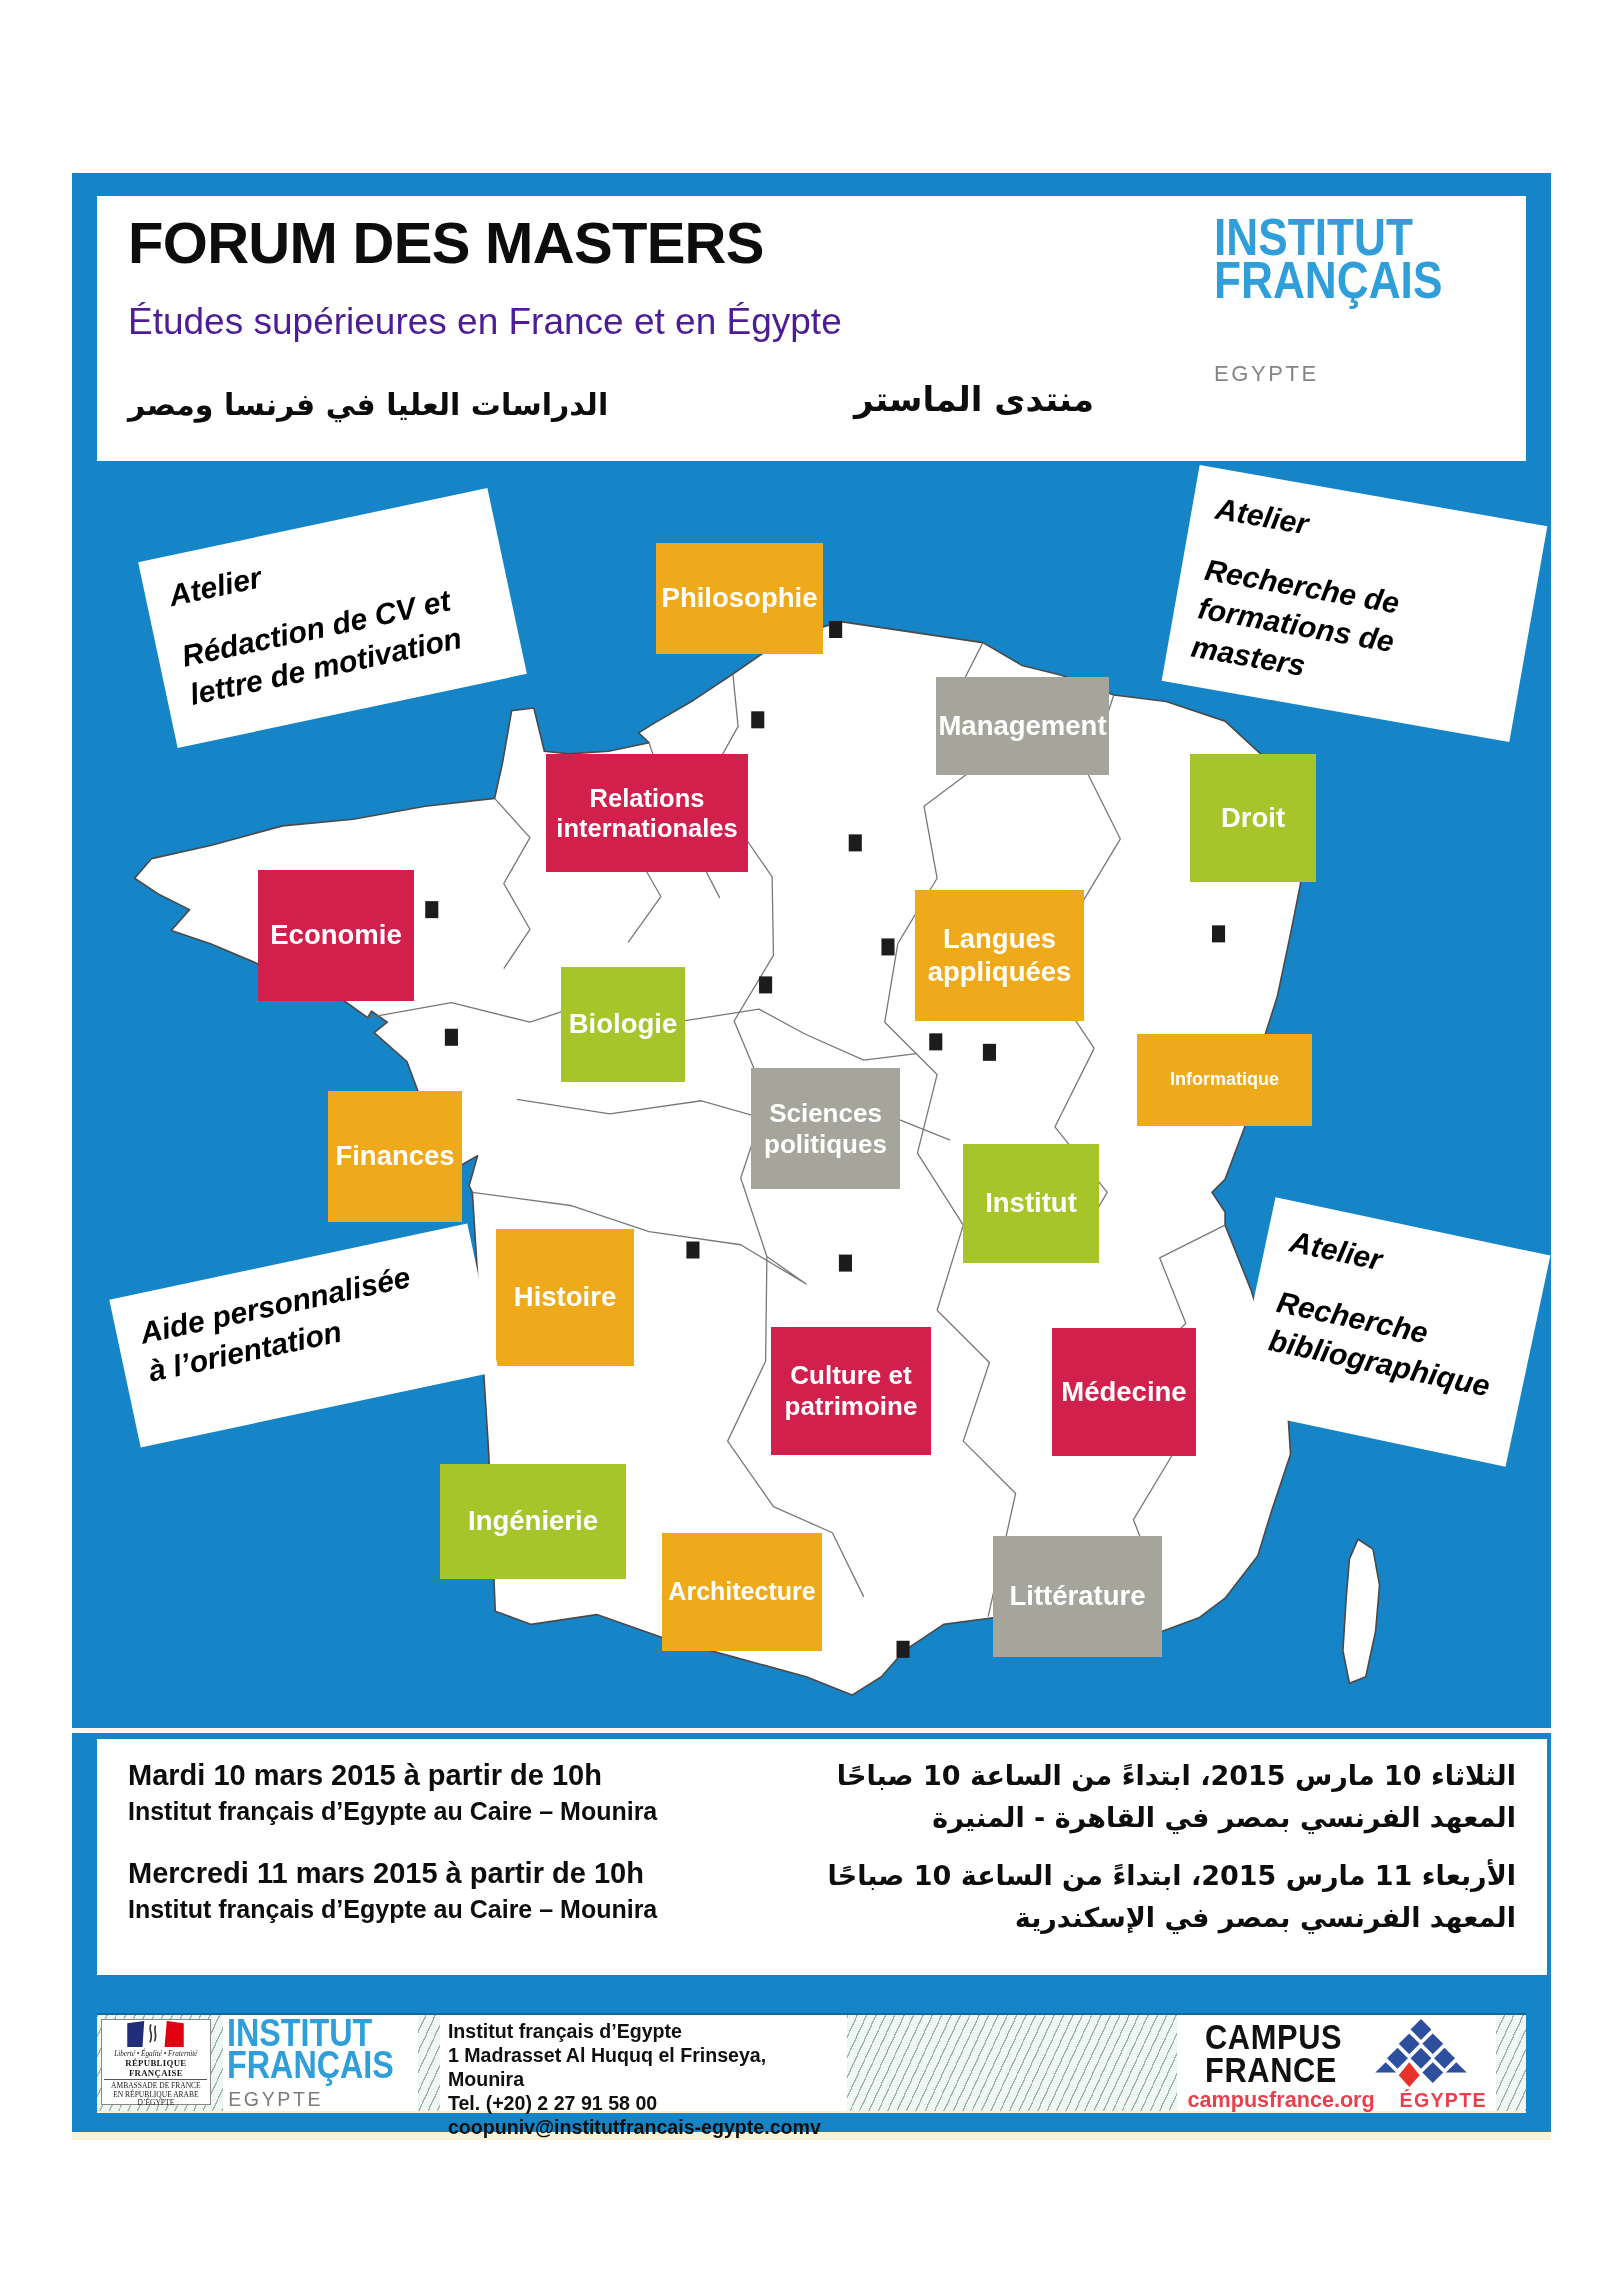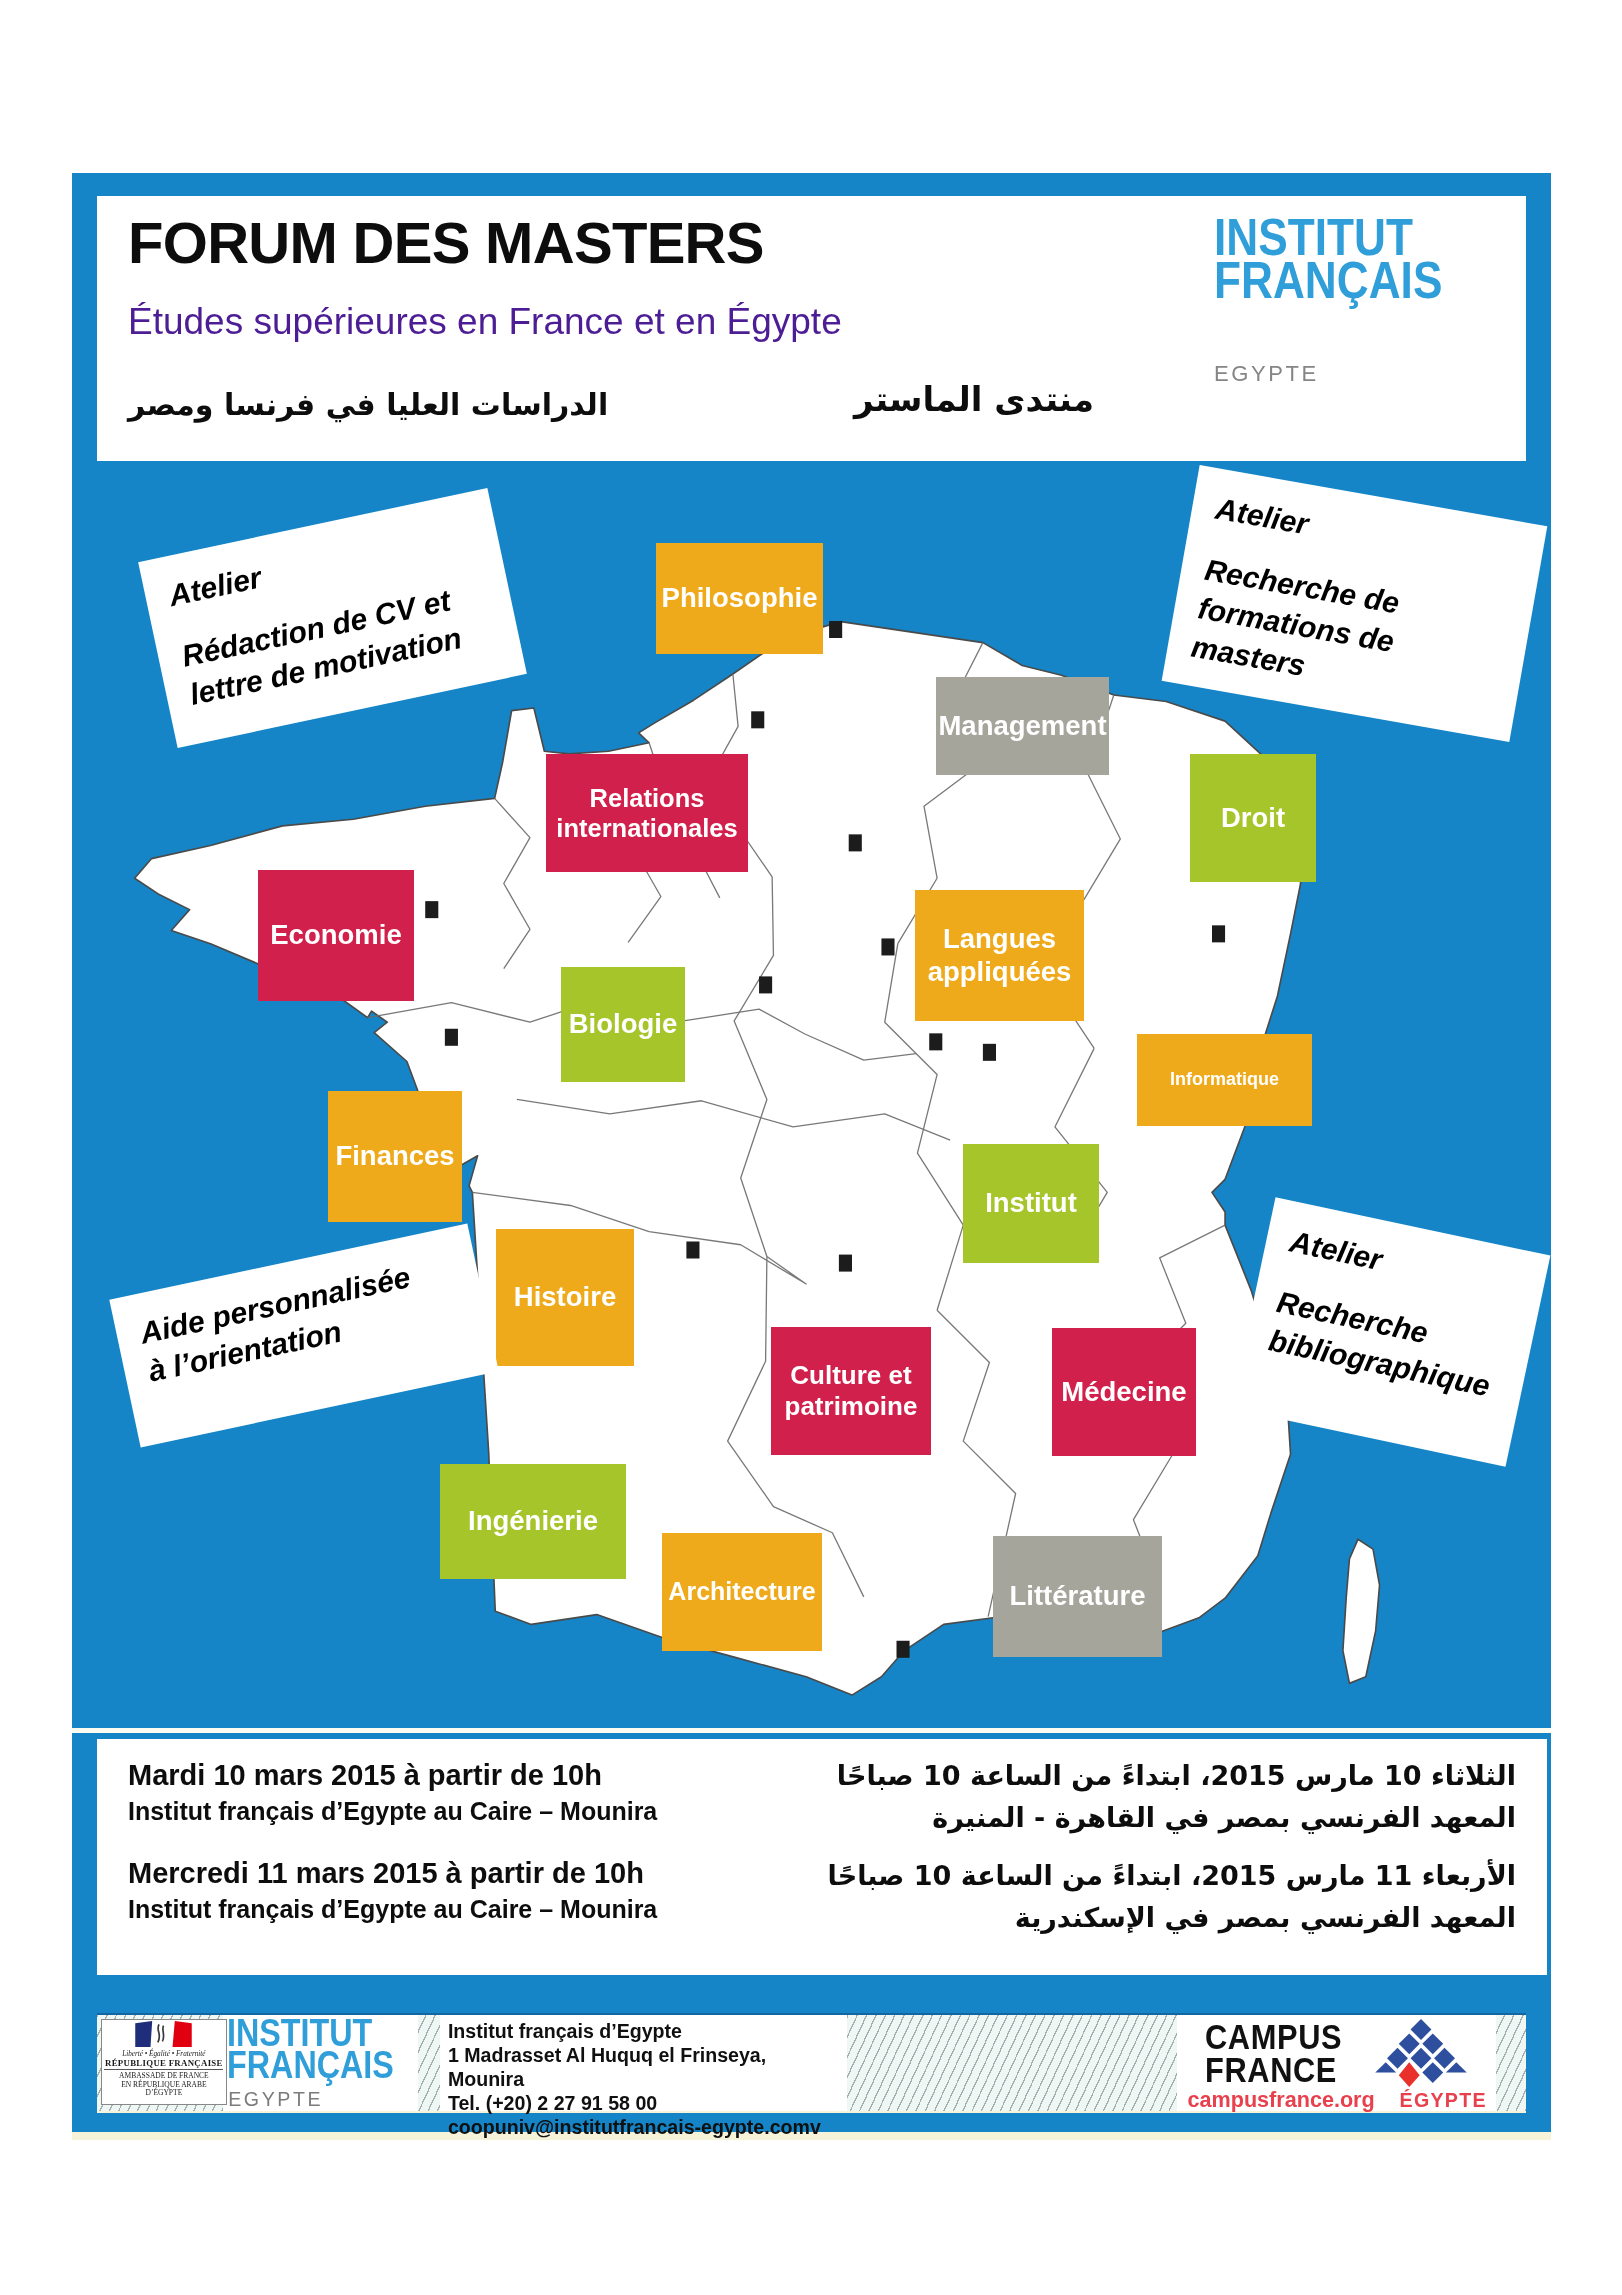--- a/index.html
+++ b/index.html
@@ -30,21 +30,21 @@
   
   .date-fr{left:31px;top:18.3px;color:#0d0d0d;}
   .d1{font-size:29px;font-weight:bold;line-height:1.3;}
   .d2{font-size:25px;font-weight:bold;line-height:1.3;}
   .dgap{height:27.5px;}
   .date-ar{right:31px;top:15.7px;text-align:right;font-size:27px;line-height:1.55;}
   
   .footer{border-top:2.6px solid #1266a2;border-bottom:2.6px solid #f6f3d8;background-color:#eef7f3;
     background-image:repeating-linear-gradient(115deg, rgba(70,90,95,0.45) 0 1.3px, transparent 1.3px 8.5px);}
   .wbox{position:absolute;background:#ffffff;top:0;height:100%;box-sizing:border-box;}
-  .embassy{left:3.9px;top:3.9px;width:126px;height:86px;border:1.3px solid #888;background:#fff;text-align:center;padding-top:1.3px;font-family:"Liberation Serif",serif;color:#1a1a1a;z-index:2;height:86px;}
+  .embassy{left:3.9px;top:3.9px;width:110px;height:86px;border:1.3px solid #888;background:#fff;text-align:center;padding-top:1.3px;font-family:"Liberation Serif",serif;color:#1a1a1a;z-index:2;height:86px;}
   .embassy .motto{font-size:7.2px;font-style:italic;margin-top:0.7px;}
   .embassy .republic{font-size:8.8px;font-weight:bold;letter-spacing:0.3px;border-bottom:0.7px solid #555;padding-bottom:1.3px;margin:0 2.6px 2px 2.6px;}
   .embassy .amb{font-size:7.5px;line-height:1.15;}
   .ftr-iflogo-box{left:126px;width:195px;padding:2.6px 0 0 3.9px;}
   .ftr-iflogo{font-size:38px;}
   .ftr-region{position:absolute;left:5.2px;top:73px;font-size:19.6px;color:#7b7b7b;letter-spacing:2.6px;}
   .contact{left:343px;width:407px;padding:5.2px 6.5px 0 7.9px;font-size:19.6px;font-weight:bold;color:#101010;line-height:1.22;}
   .campus{left:1080px;width:319px;padding:3.9px 9.2px 0 10.5px;display:flex;flex-direction:column;}
   .campus-row1{display:flex;align-items:center;margin-left:17px;}
   .campus-name{font-size:35px;font-weight:bold;color:#111;line-height:0.95;letter-spacing:0.7px;transform:scaleX(0.88);transform-origin:left center;white-space:nowrap;}
@@ -128,20 +128,21 @@
   </svg>
 
   <div class="field c-yellow" style="left:656px;top:543px;width:167px;height:111px">Philosophie</div>
   <div class="field c-gray" style="left:936px;top:677px;width:173px;height:98px">Management</div>
   <div class="field c-green" style="left:1190px;top:754px;width:126px;height:128px">Droit</div>
   <div class="field c-red" style="left:546px;top:754px;width:202px;height:118px;font-size:25.5px">Relations internationales</div>
   <div class="field c-red" style="left:258px;top:870px;width:156px;height:131px">Economie</div>
   <div class="field c-yellow" style="left:915px;top:890px;width:169px;height:131px">Langues appliquées</div>
   <div class="field c-green" style="left:561px;top:967px;width:124px;height:115px">Biologie</div>
   <div class="field c-yellow" style="left:1137px;top:1034px;width:175px;height:92px;font-size:18px">Informatique</div>
+  <div class="field c-gray" style="left:751px;top:1068px;width:149px;height:121px;font-size:26px">Sciences politiques</div>
   <div class="field c-yellow" style="left:328px;top:1091px;width:134px;height:131px">Finances</div>
   <div class="field c-green" style="left:963px;top:1144px;width:136px;height:119px">Institut</div>
   <div class="field c-yellow" style="left:496px;top:1229px;width:138px;height:137px">Histoire</div>
   <div class="field c-red" style="left:771px;top:1327px;width:160px;height:128px;font-size:26px">Culture et patrimoine</div>
   <div class="field c-red" style="left:1052px;top:1328px;width:144px;height:128px">Médecine</div>
   <div class="field c-green" style="left:440px;top:1464px;width:186px;height:115px">Ingénierie</div>
   <div class="field c-yellow" style="left:662px;top:1533px;width:160px;height:118px;font-size:25px">Architecture</div>
   <div class="field c-gray" style="left:993px;top:1536px;width:169px;height:121px">Littérature</div>
 
   <div class="atelier" style="left:154px;top:523px;width:357px;min-height:190px;transform:rotate(-12deg)">

